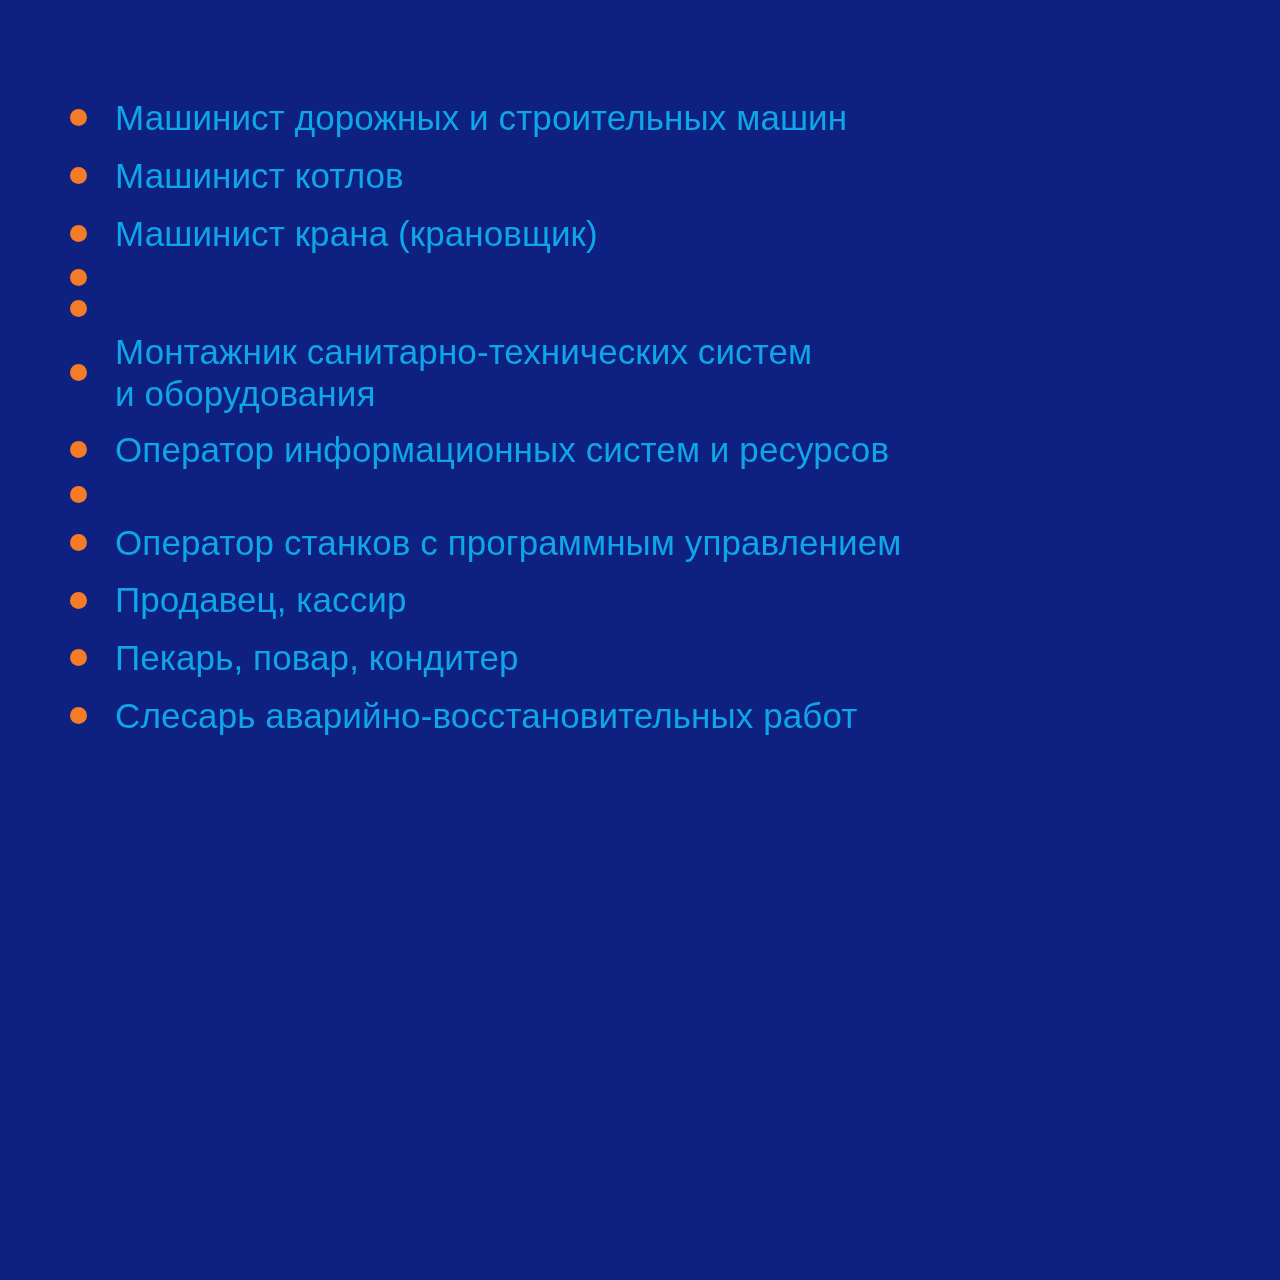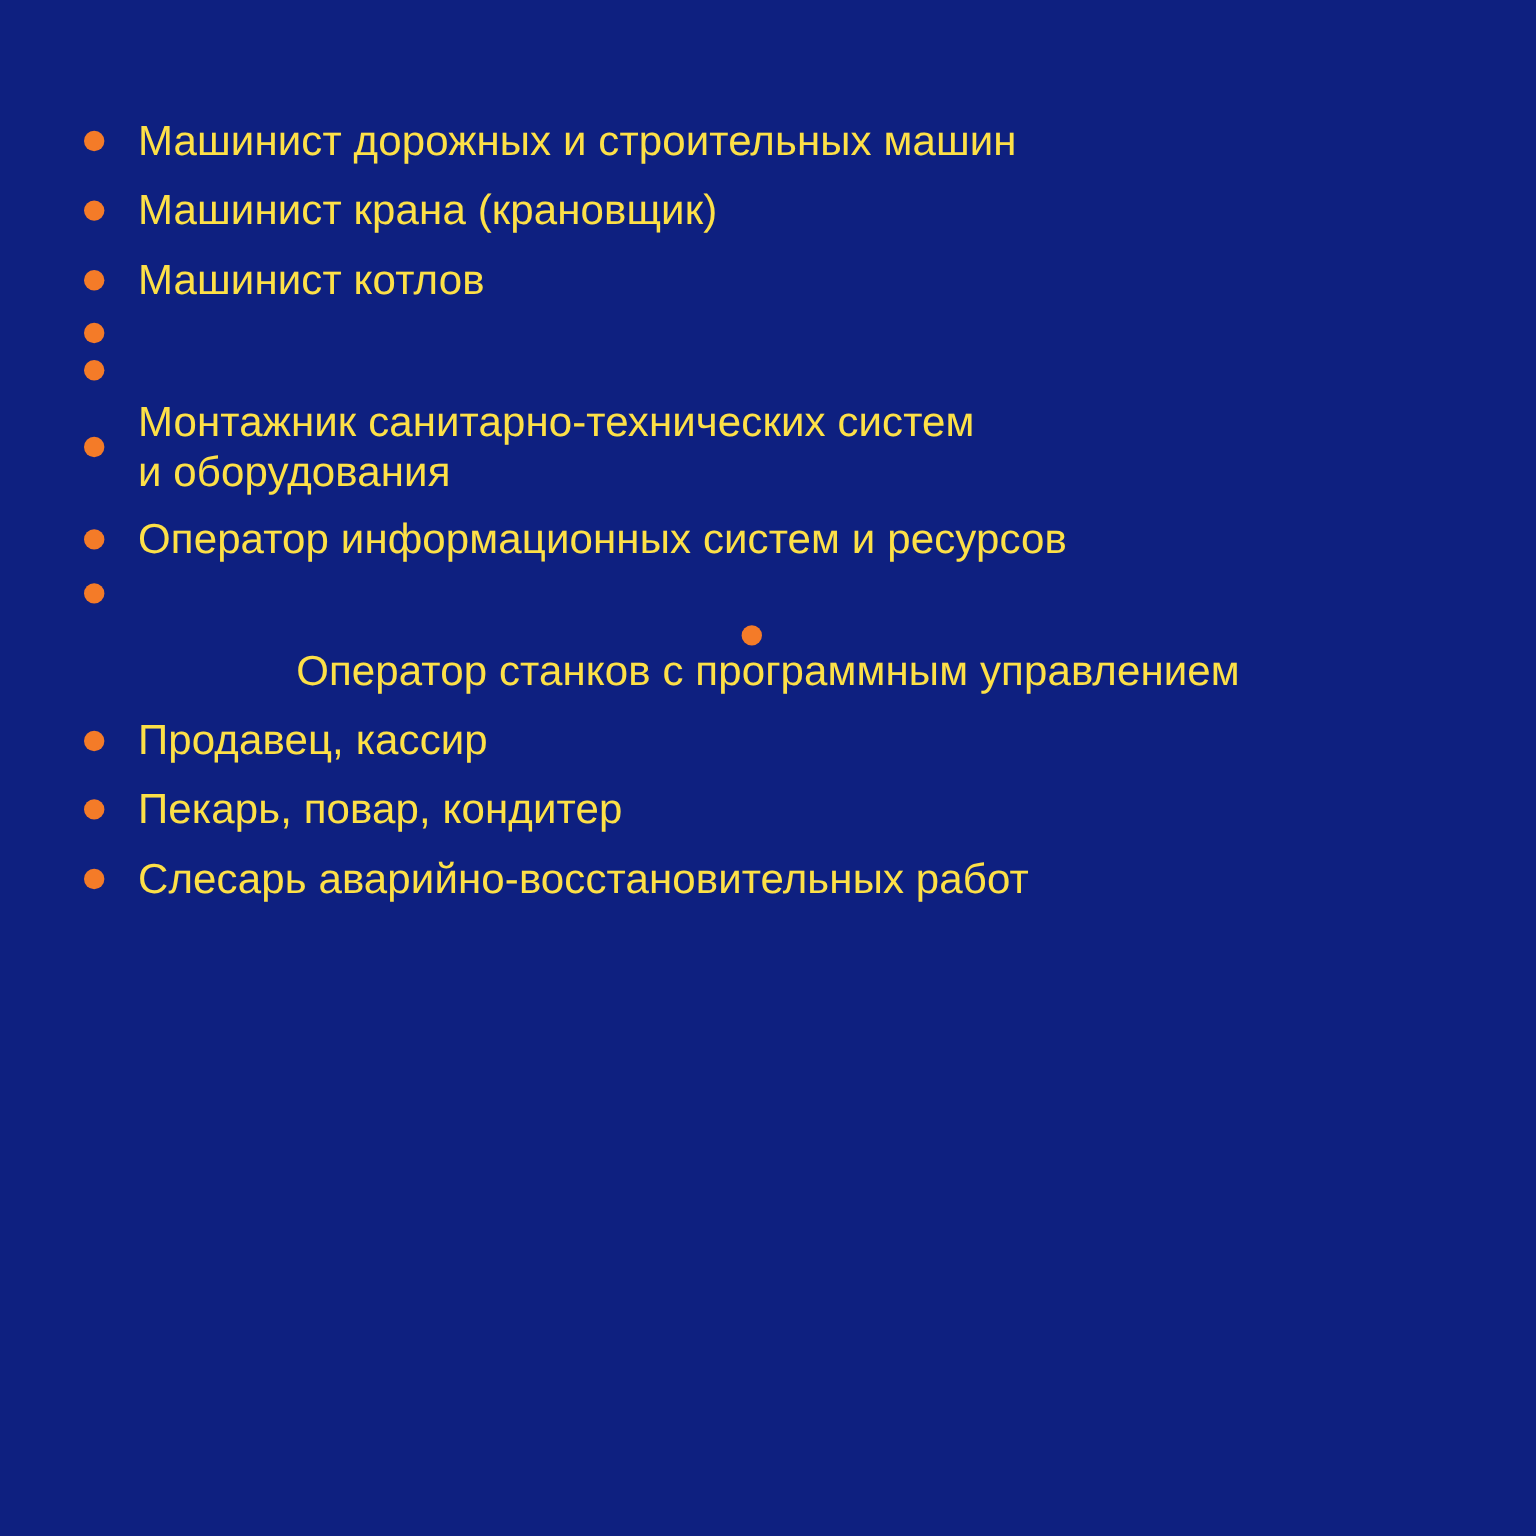--- a/index.html
+++ b/index.html
@@ -40,54 +40,53 @@
   }
   .bullet {
     flex: 0 0 auto;
     width: 17px;
     height: 17px;
     border-radius: 50%;
     background: #f47b28;
     margin-right: 28px;
   }
   .item-text {
-    color: #fde047;
+    color: #0ea5e9;
     font-size: 35px;
     line-height: 1.25;
     letter-spacing: 0.1px;
     font-weight: 400;
     white-space: pre-line;
   }
   .item.multiline .item-text {
     line-height: 1.18;
   }
   .item.lines3 + .item {
     margin-top: 18px;
-    flex-direction: column;
   }
 </style>
 </head>
 <body>
 
 <div class="slide">
   <ul class="list">
 
     <li class="item">
       <span class="bullet"></span>
       <span class="item-text">Машинист дорожных и строительных машин</span>
     </li>
 
     <li class="item">
       <span class="bullet"></span>
-      <span class="item-text">Машинист крана (крановщик)</span>
+      <span class="item-text">Машинист котлов</span>
     </li>
 
     <li class="item">
       <span class="bullet"></span>
-      <span class="item-text">Машинист котлов</span>
+      <span class="item-text">Машинист крана (крановщик)</span>
     </li>
 
     <li class="item">
       <span class="bullet"></span>
     </li>
 
     <li class="item">
       <span class="bullet"></span>
     </li>
 

